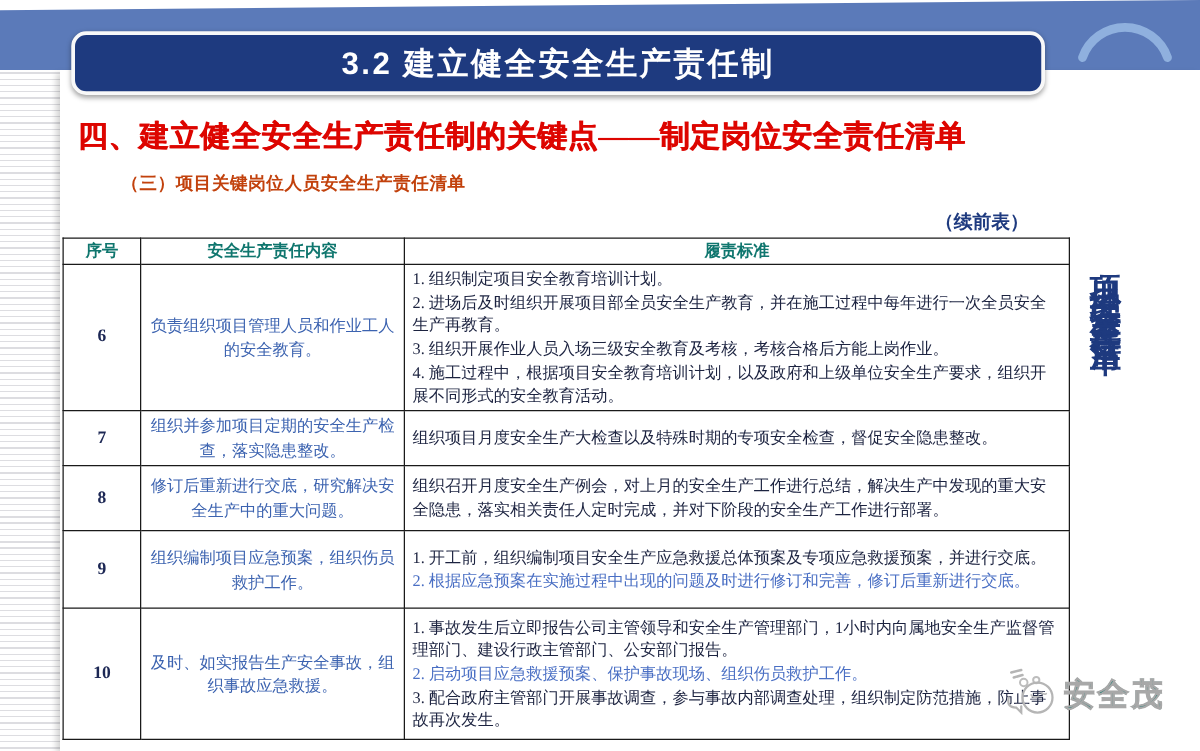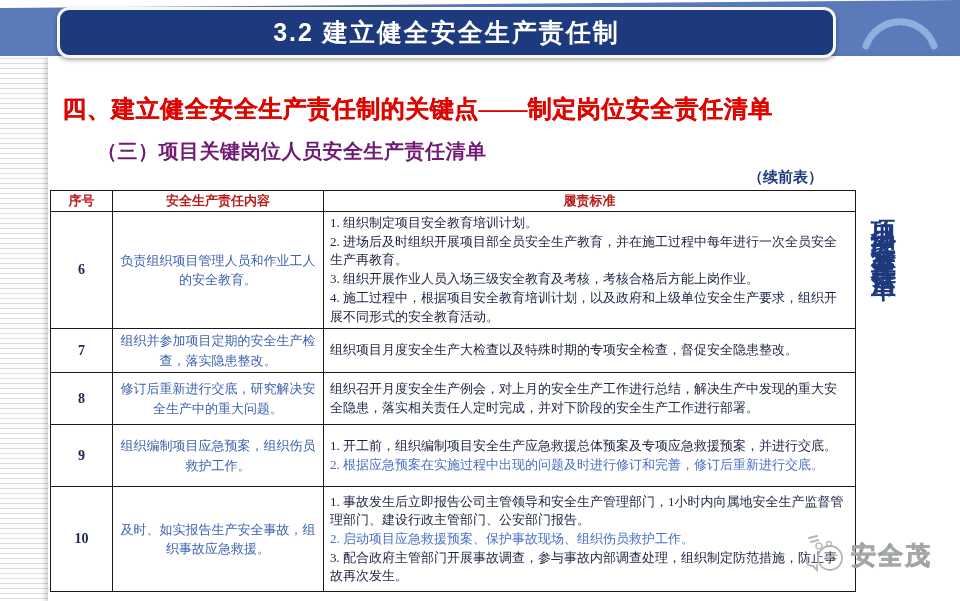--- a/index.html
+++ b/index.html
@@ -20,57 +20,57 @@
     position:absolute;left:0;top:56px;width:48px;height:545px;
     background:repeating-linear-gradient(to bottom,#ffffff 0px,#ffffff 2px,#dddde1 2px,#dddde1 3px,#ffffff 3px,#ffffff 5px);
   }
   
   .panel{
     position:absolute;left:48px;top:56px;width:912px;height:545px;
     background:#ffffff;box-shadow:-3px 2px 5px rgba(0,0,0,.18);
   }
   
   .banner{
-    position:absolute;left:57px;top:7px;width:773px;height:45px;
+    position:absolute;left:57px;top:25px;width:773px;height:45px;
     background:#1e3a7f;border:3px solid #f8f8f8;border-radius:12px;
     box-shadow:0 2px 4px rgba(0,0,0,.35);
     display:flex;align-items:center;justify-content:center;
   }
   .banner-title{
     color:#ffffff;font-size:25px;font-weight:bold;letter-spacing:2px;
     font-family:"Liberation Sans","DejaVu Sans",sans-serif;
   }
   .heading-red{
     position:absolute;left:62px;top:93px;width:786px;
     color:#dd0500;font-size:24px;font-weight:bold;letter-spacing:0.5px;
     font-family:"Liberation Serif","DejaVu Serif",serif;
     text-shadow:0.6px 0 0 #dd0500;
     white-space:nowrap;
   }
   .heading-blue{
     position:absolute;left:97px;top:138px;
-    color:#701a75;font-size:20px;font-weight:bold;letter-spacing:0.5px;
+    color:#c2410c;font-size:14px;font-weight:bold;letter-spacing:0.5px;
     font-family:"Liberation Sans","DejaVu Sans",sans-serif;
     white-space:nowrap;
   }
   .continued{
     position:absolute;left:748px;top:168px;
     color:#1e3a7f;font-size:15px;font-weight:bold;
   }
   
   .tbl-wrap{position:absolute;left:50px;top:190px;}
   table.resp{
     border-collapse:collapse;table-layout:fixed;width:805px;
     font-family:"Liberation Serif","DejaVu Serif",serif;
   }
   table.resp th,table.resp td{
     border:1.6px solid #1a1a1a;padding:2px 6px;box-sizing:border-box;
   }
   table.resp th{
-    font-size:13px;font-weight:bold;color:#b91c1c;text-align:center;
+    font-size:13px;font-weight:bold;color:#0f766e;text-align:center;
     height:21px;padding:1px 15px;
   }
   td.c-no{
     text-align:center;vertical-align:middle;
     font-size:14px;font-weight:bold;color:#1c2754;
   }
   td.c-content{
     text-align:center;vertical-align:middle;
     font-size:13px;color:#3c63b0;line-height:1.5;padding:2px 10px;margin-left:46px;
   }

